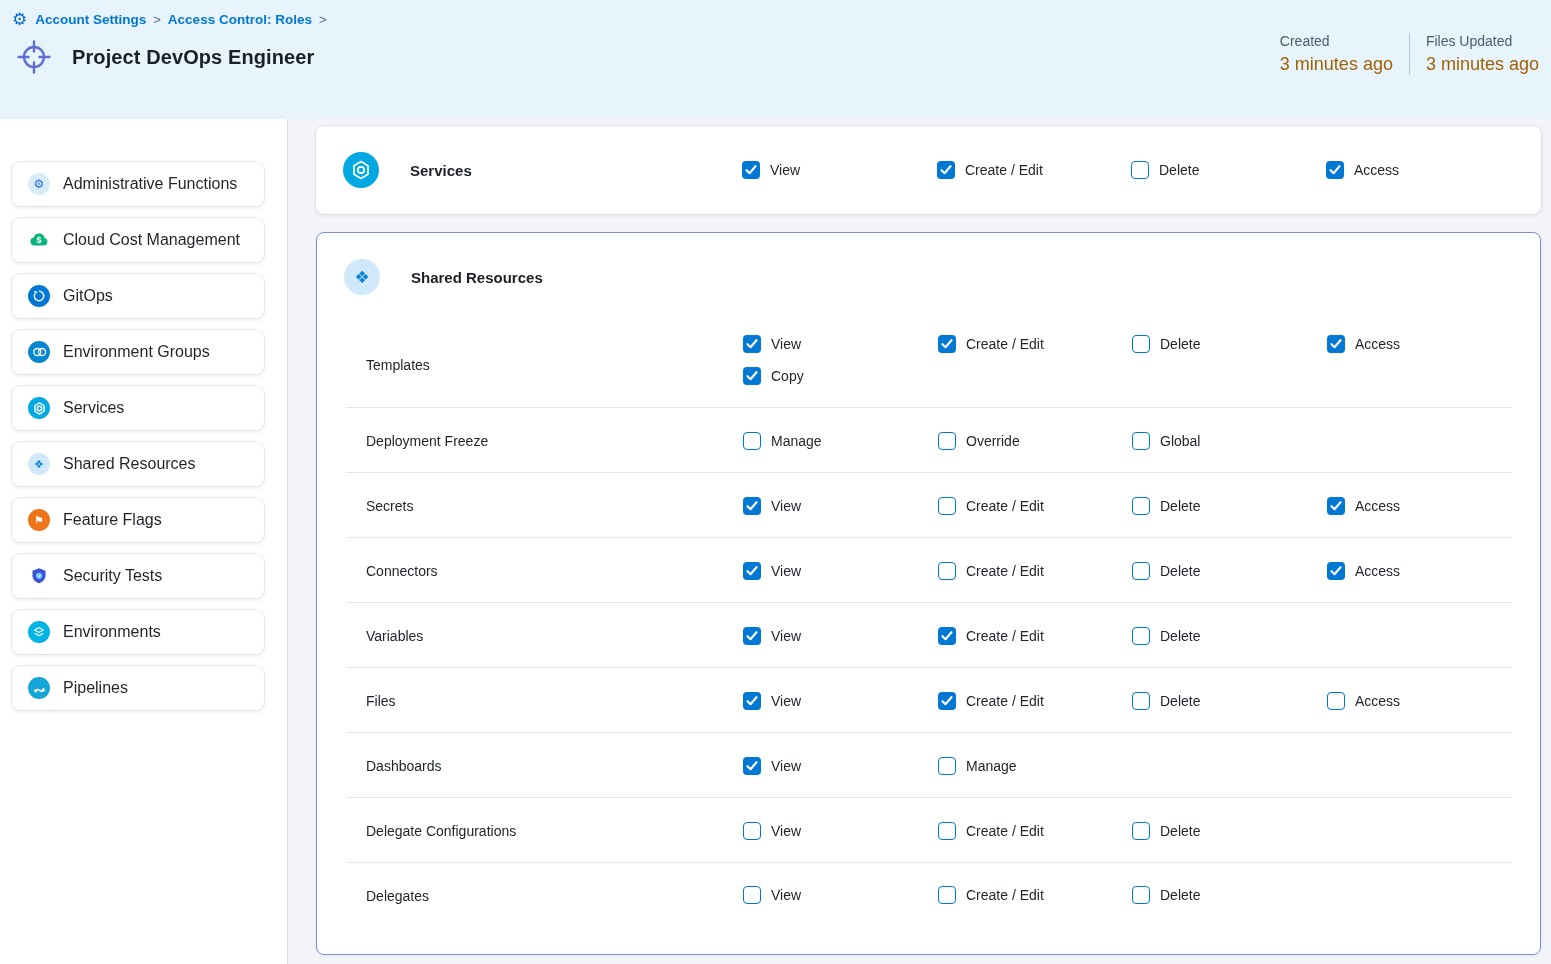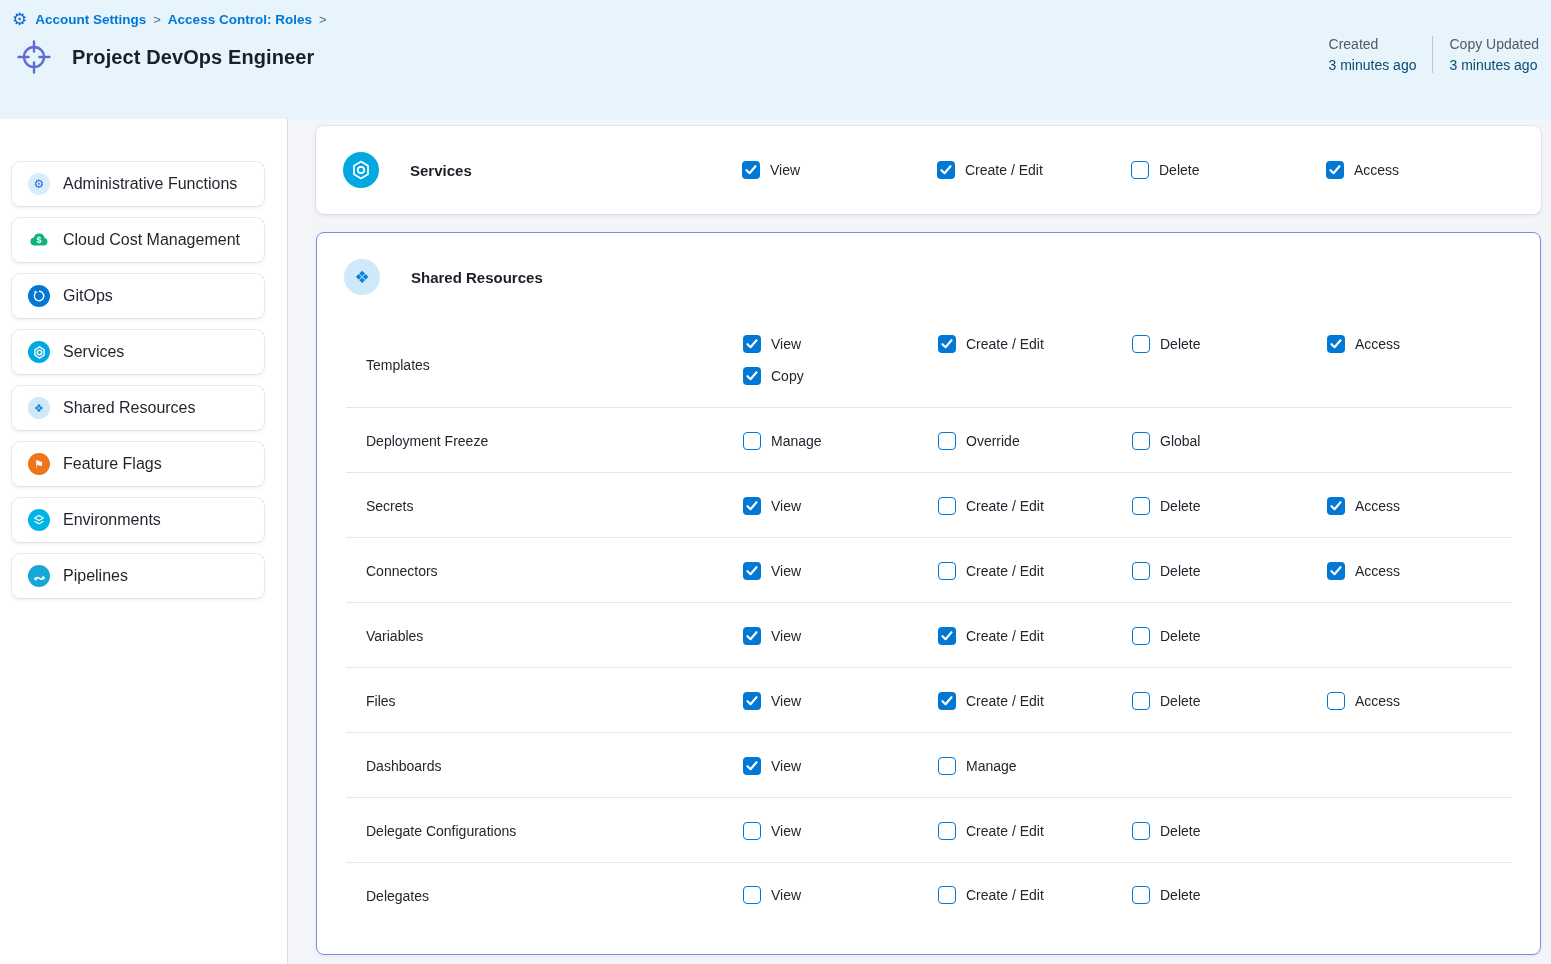--- a/index.html
+++ b/index.html
@@ -12,21 +12,21 @@
   .crumb-gear { font-size:17px; color:#0b68ce; line-height:1; margin-right:1px; }
   .crumb-link { color:#0278d5; text-decoration:none; cursor:pointer; }
   .crumb-sep { color:#4f6f8f; font-weight:400; font-size:13px; }
   .title-row { display:flex; align-items:center; margin-top:9px; }
   .target-icon { width:40px; height:40px; margin-left:2px; margin-right:18px; flex:none; }
   .page-title { font-size:20px; font-weight:600; color:#1b1f27; letter-spacing:.1px; }
   .meta { margin-left:auto; display:flex; align-items:stretch; margin-top:-6px; }
   .meta-col { padding:0 16px; }
   .meta-col:last-child { padding-right:0; }
   .meta-label { font-size:14px; color:#4e5b6b; margin-bottom:5px; }
-  .meta-value { font-size:14px; color:#0c4a6e; }
+  .meta-value { font-size:18px; color:#a16207; }
   .meta-divider { width:1px; background:#b6c9d8; }
 
   
   .body-wrap { display:flex; height:845px; }
   .sidebar { width:288px; flex:none; background:#ffffff; border-right:1px solid #d8dde4; padding:43px 0 0 12px; }
   .side-list { list-style:none; }
   .side-card { width:252px; height:44px; background:#fff; border-radius:8px; margin-bottom:12px;
                display:flex; align-items:center; padding-left:16px; cursor:pointer;
                box-shadow:0 0 0 1px rgba(205,210,220,.45), 0 2px 4px rgba(40,41,61,.08); }
   .side-icon { width:22px; height:22px; border-radius:50%; flex:none; display:flex; align-items:center; justify-content:center; margin-right:13px; }
@@ -88,21 +88,21 @@
         </g>
       </svg>
       <h1 class="page-title">Project DevOps Engineer</h1>
       <div class="meta">
         <div class="meta-col">
           <div class="meta-label">Created</div>
           <div class="meta-value">3 minutes ago</div>
         </div>
         <div class="meta-divider"></div>
         <div class="meta-col">
-          <div class="meta-label">Copy Updated</div>
+          <div class="meta-label">Files Updated</div>
           <div class="meta-value">3 minutes ago</div>
         </div>
       </div>
     </div>
   </header>
 
   <div class="body-wrap">
     <aside class="sidebar">
       <ul class="side-list" id="sidebar-list">
           <li class="side-card">
@@ -121,35 +121,54 @@
           <li class="side-card">
             <span class="side-icon" style="background:#0278d5">
               <svg width="14" height="14" viewBox="0 0 16 16">
                 <path d="M8 2.6a5.4 5.4 0 1 1-4.6 2.6" fill="none" stroke="#fff" stroke-width="1.6"></path>
                 <path d="M2.2 2.2l1.5 3.4 2.8-2.6z" fill="#fff"></path>
               </svg>
             </span>
             <span class="side-label">GitOps</span>
           </li>
           <li class="side-card">
+            <span class="side-icon" style="background:#0787cf">
+              <svg width="15" height="12" viewBox="0 0 17 12">
+                <circle cx="6" cy="6" r="4" fill="none" stroke="#fff" stroke-width="1.5"></circle>
+                <circle cx="11.4" cy="6" r="4" fill="none" stroke="#fff" stroke-width="1.5"></circle>
+              </svg>
+            </span>
+            <span class="side-label">Environment Groups</span>
+          </li>
+          <li class="side-card">
             <span class="side-icon" style="background:#01a8e1">
               <svg width="13" height="13" viewBox="0 0 20 20">
                 <polygon points="10,1.5 17,5.75 17,14.25 10,18.5 3,14.25 3,5.75" fill="none" stroke="#fff" stroke-width="2.2" stroke-linejoin="round"></polygon>
                 <circle cx="10" cy="10" r="3.4" fill="none" stroke="#fff" stroke-width="2.2"></circle>
               </svg>
             </span>
             <span class="side-label">Services</span>
           </li>
           <li class="side-card">
             <span class="side-icon" style="background:#cfe8fa;color:#0b82d6;font-size:11px;line-height:1">❖</span>
             <span class="side-label">Shared Resources</span>
           </li>
           <li class="side-card">
             <span class="side-icon" style="background:#ee7519;color:#fff;font-size:11px;line-height:1">⚑</span>
             <span class="side-label">Feature Flags</span>
+          </li>
+          <li class="side-card">
+            <span class="side-icon">
+              <svg width="20" height="20" viewBox="0 0 22 22">
+                <path d="M11 2.5l7.2 2.6v5.2c0 4.6-3.1 7.6-7.2 8.7-4.1-1.1-7.2-4.1-7.2-8.7V5.1z" fill="#3b53d8"></path>
+                <circle cx="11" cy="10.8" r="3.4" fill="#6ec6f5"></circle>
+                <path d="M9.8 10.8l1 1 1.8-1.9" stroke="#fff" stroke-width="1.1" fill="none"></path>
+              </svg>
+            </span>
+            <span class="side-label">Security Tests</span>
           </li>
           <li class="side-card">
             <span class="side-icon" style="background:#01b4e6">
               <svg width="14" height="14" viewBox="0 0 16 16">
                 <path d="M8 2.8l5 2.9-5 2.9-5-2.9z" fill="none" stroke="#fff" stroke-width="1.4" stroke-linejoin="round"></path>
                 <path d="M3 9.4l5 2.9 5-2.9" fill="none" stroke="#fff" stroke-width="1.4" stroke-linejoin="round"></path>
               </svg>
             </span>
             <span class="side-label">Environments</span>
           </li>

